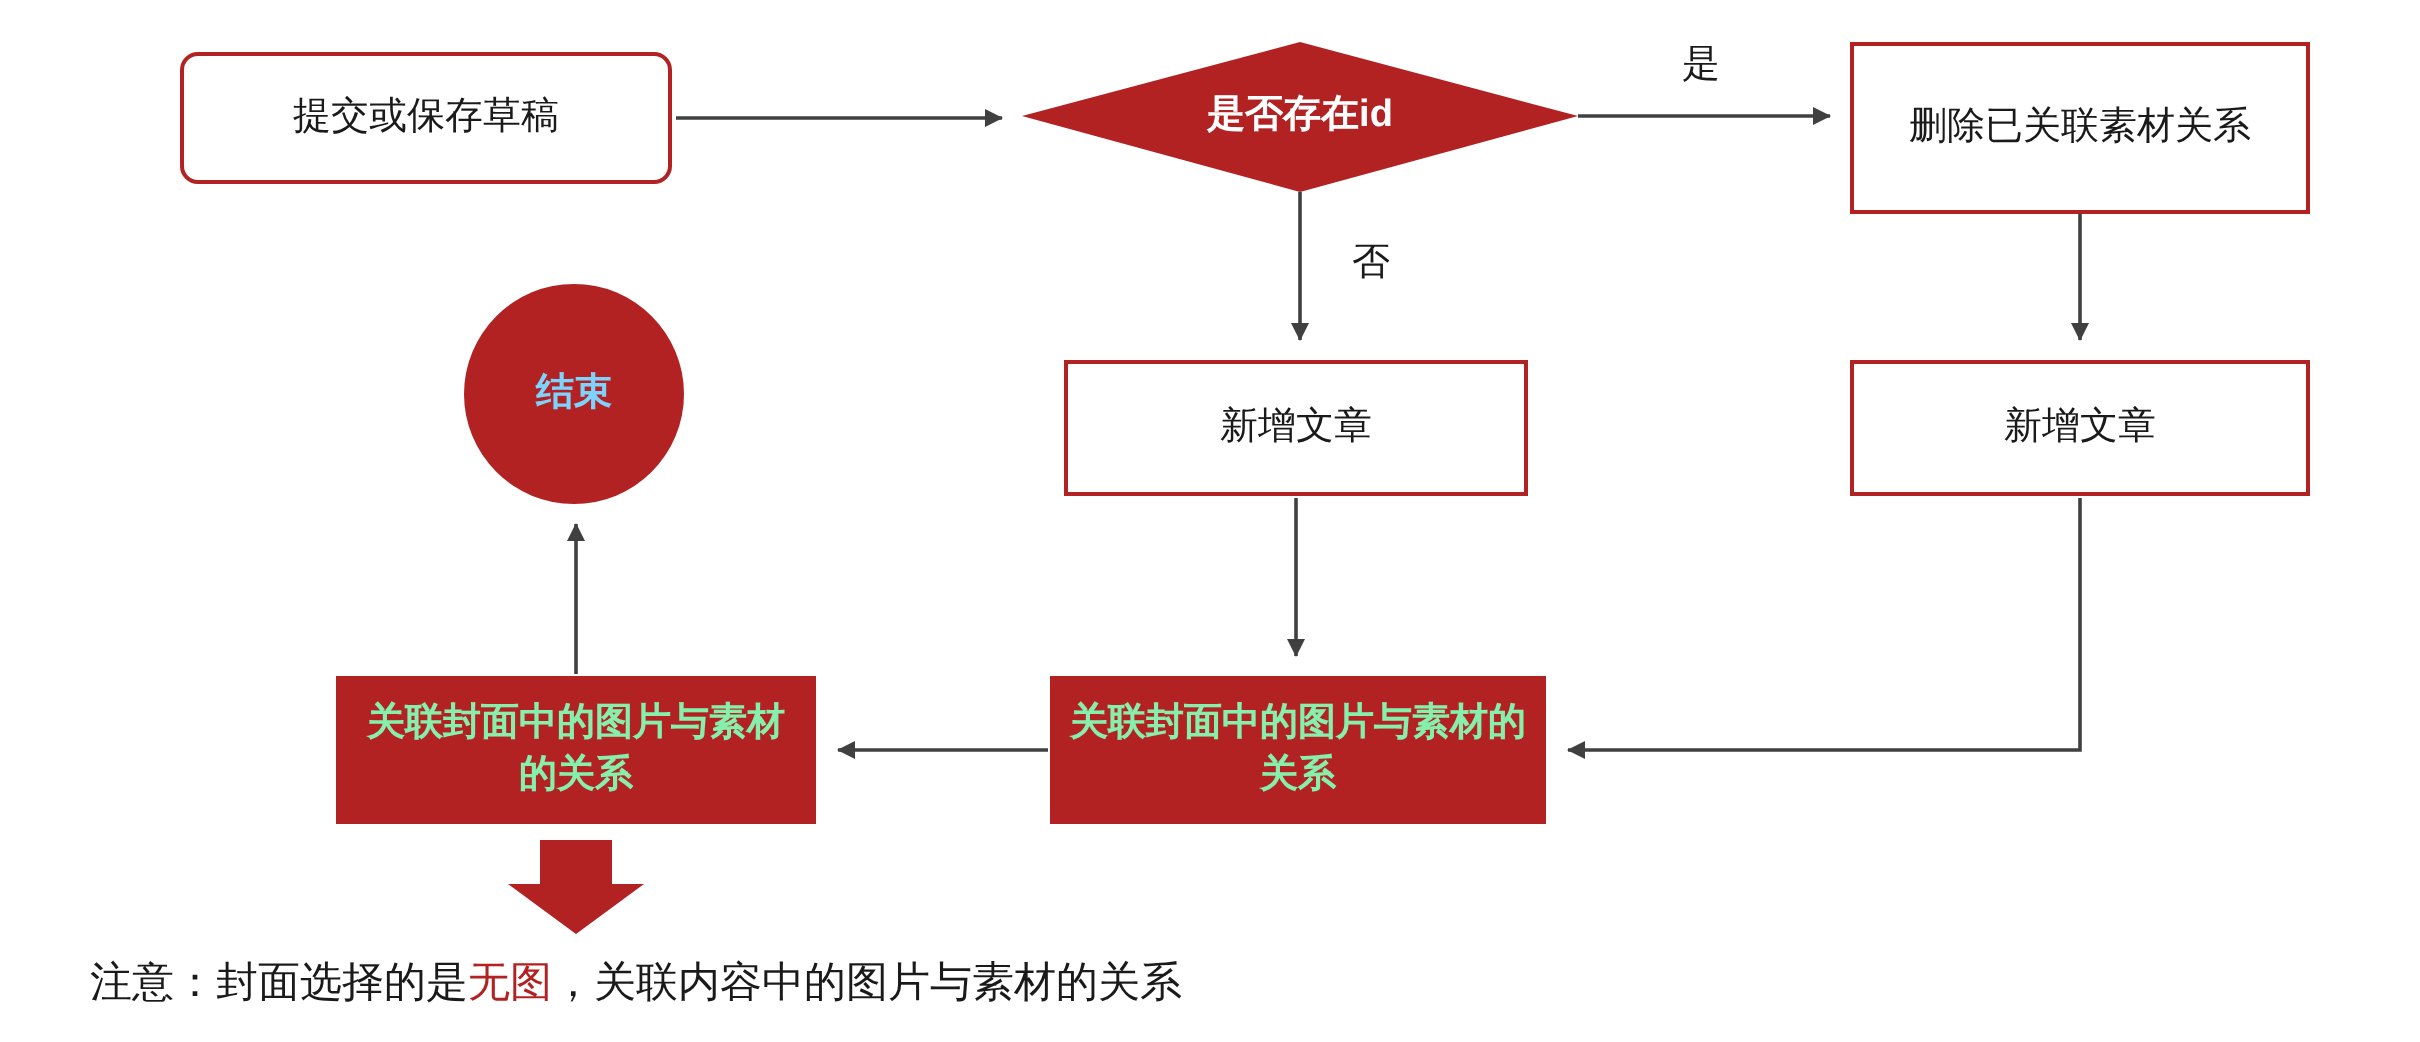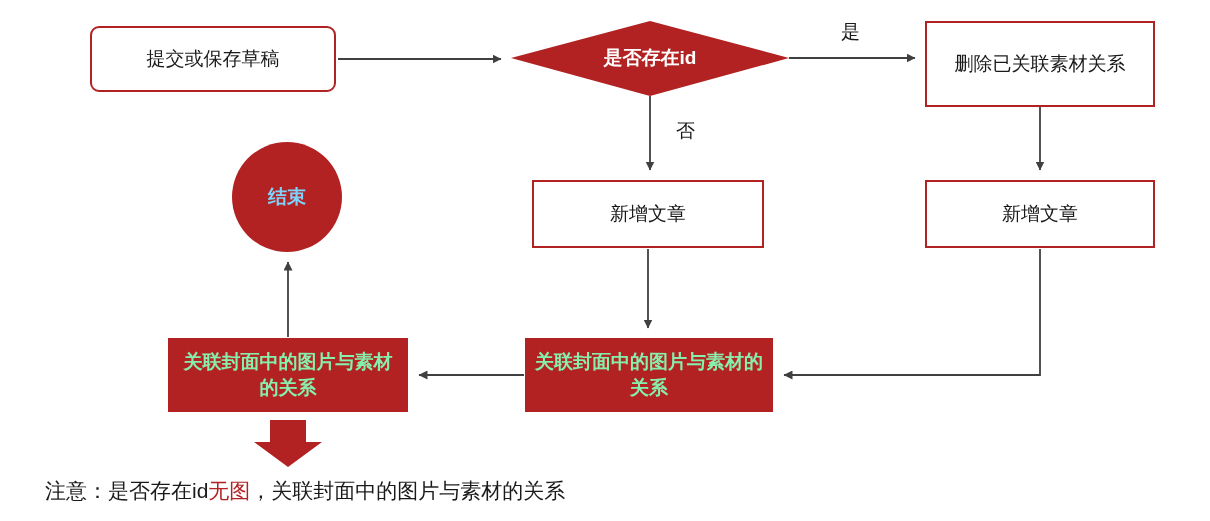--- a/index.html
+++ b/index.html
@@ -110,16 +110,16 @@
   <div class="node box-red node-content">关联封面中的图片与素材的关系</div>
 
   <div class="node box-red node-cover">关联封面中的图片与素材的关系</div>
 
   <div class="node node-end">结束</div>
 
   <div class="edge-label label-yes">是</div>
   <div class="edge-label label-no">否</div>
 
   <div class="note">
-    <span>注意：是否存在id</span><span class="hl">无图</span><span>，关联封面中的图片与素材的关系</span>
+    <span>注意：封面选择的是</span><span class="hl">无图</span><span>，关联内容中的图片与素材的关系</span>
   </div>
 
 </div>
 
 </body></html>

